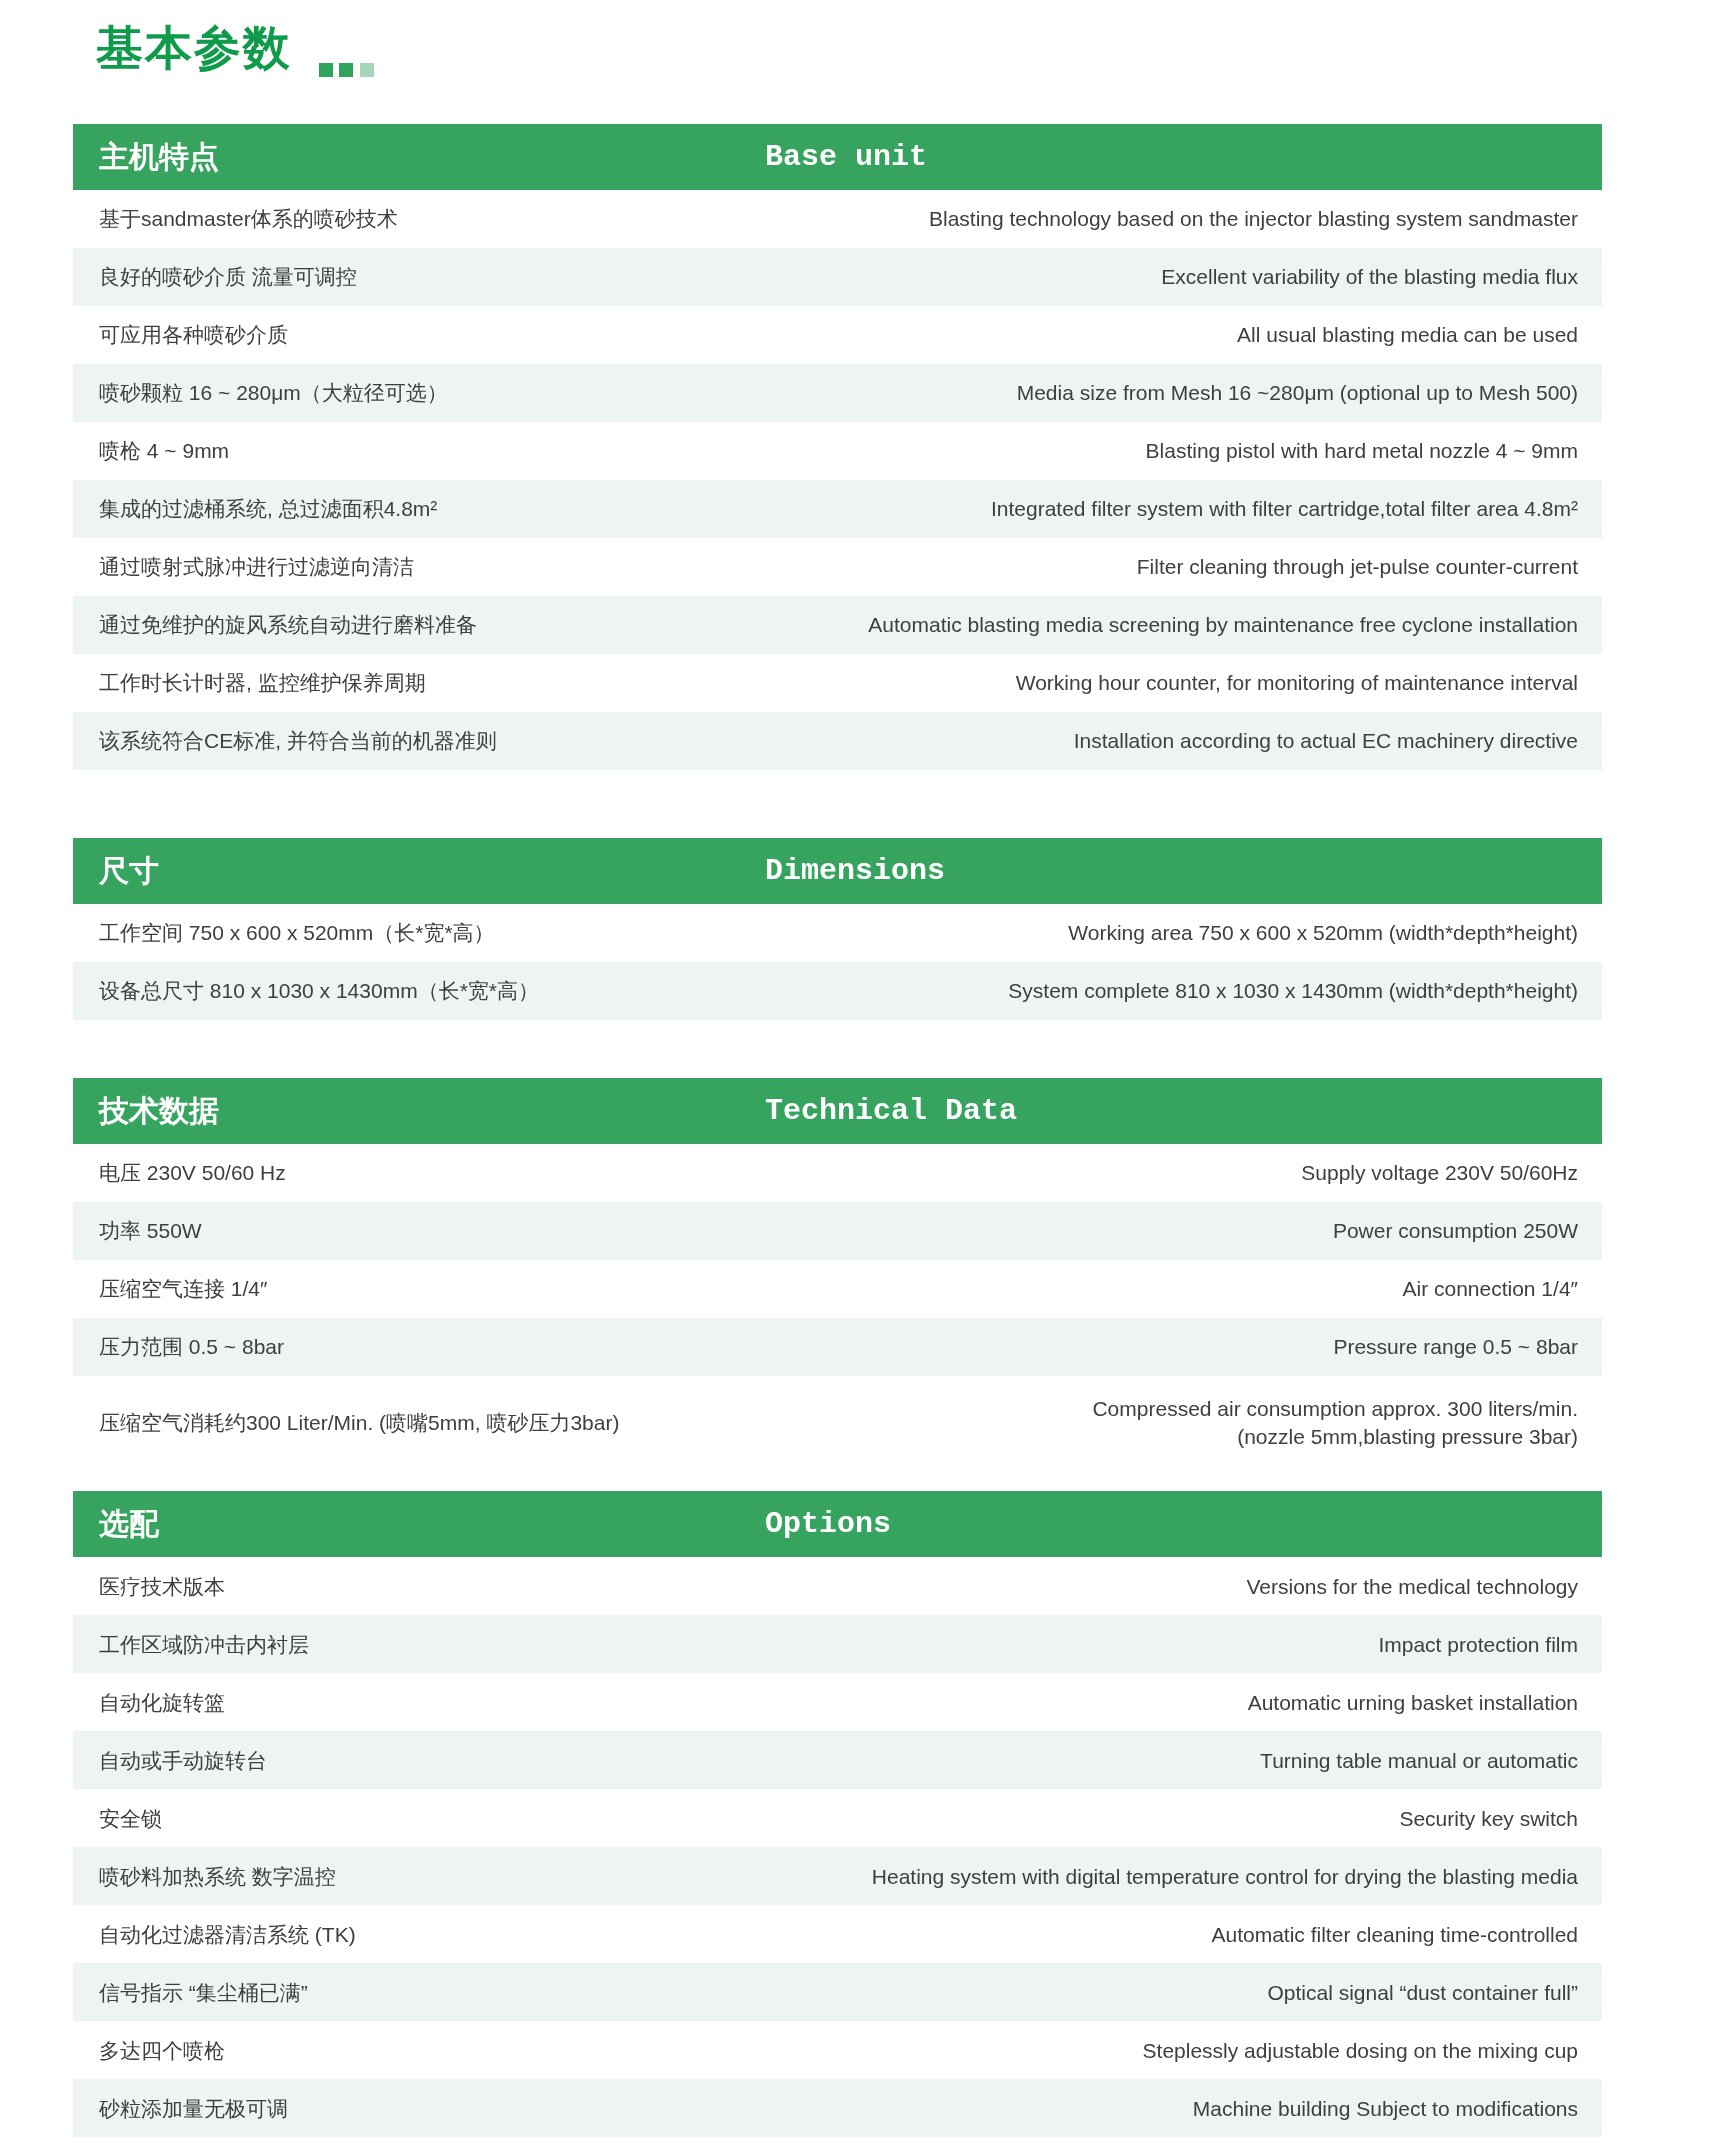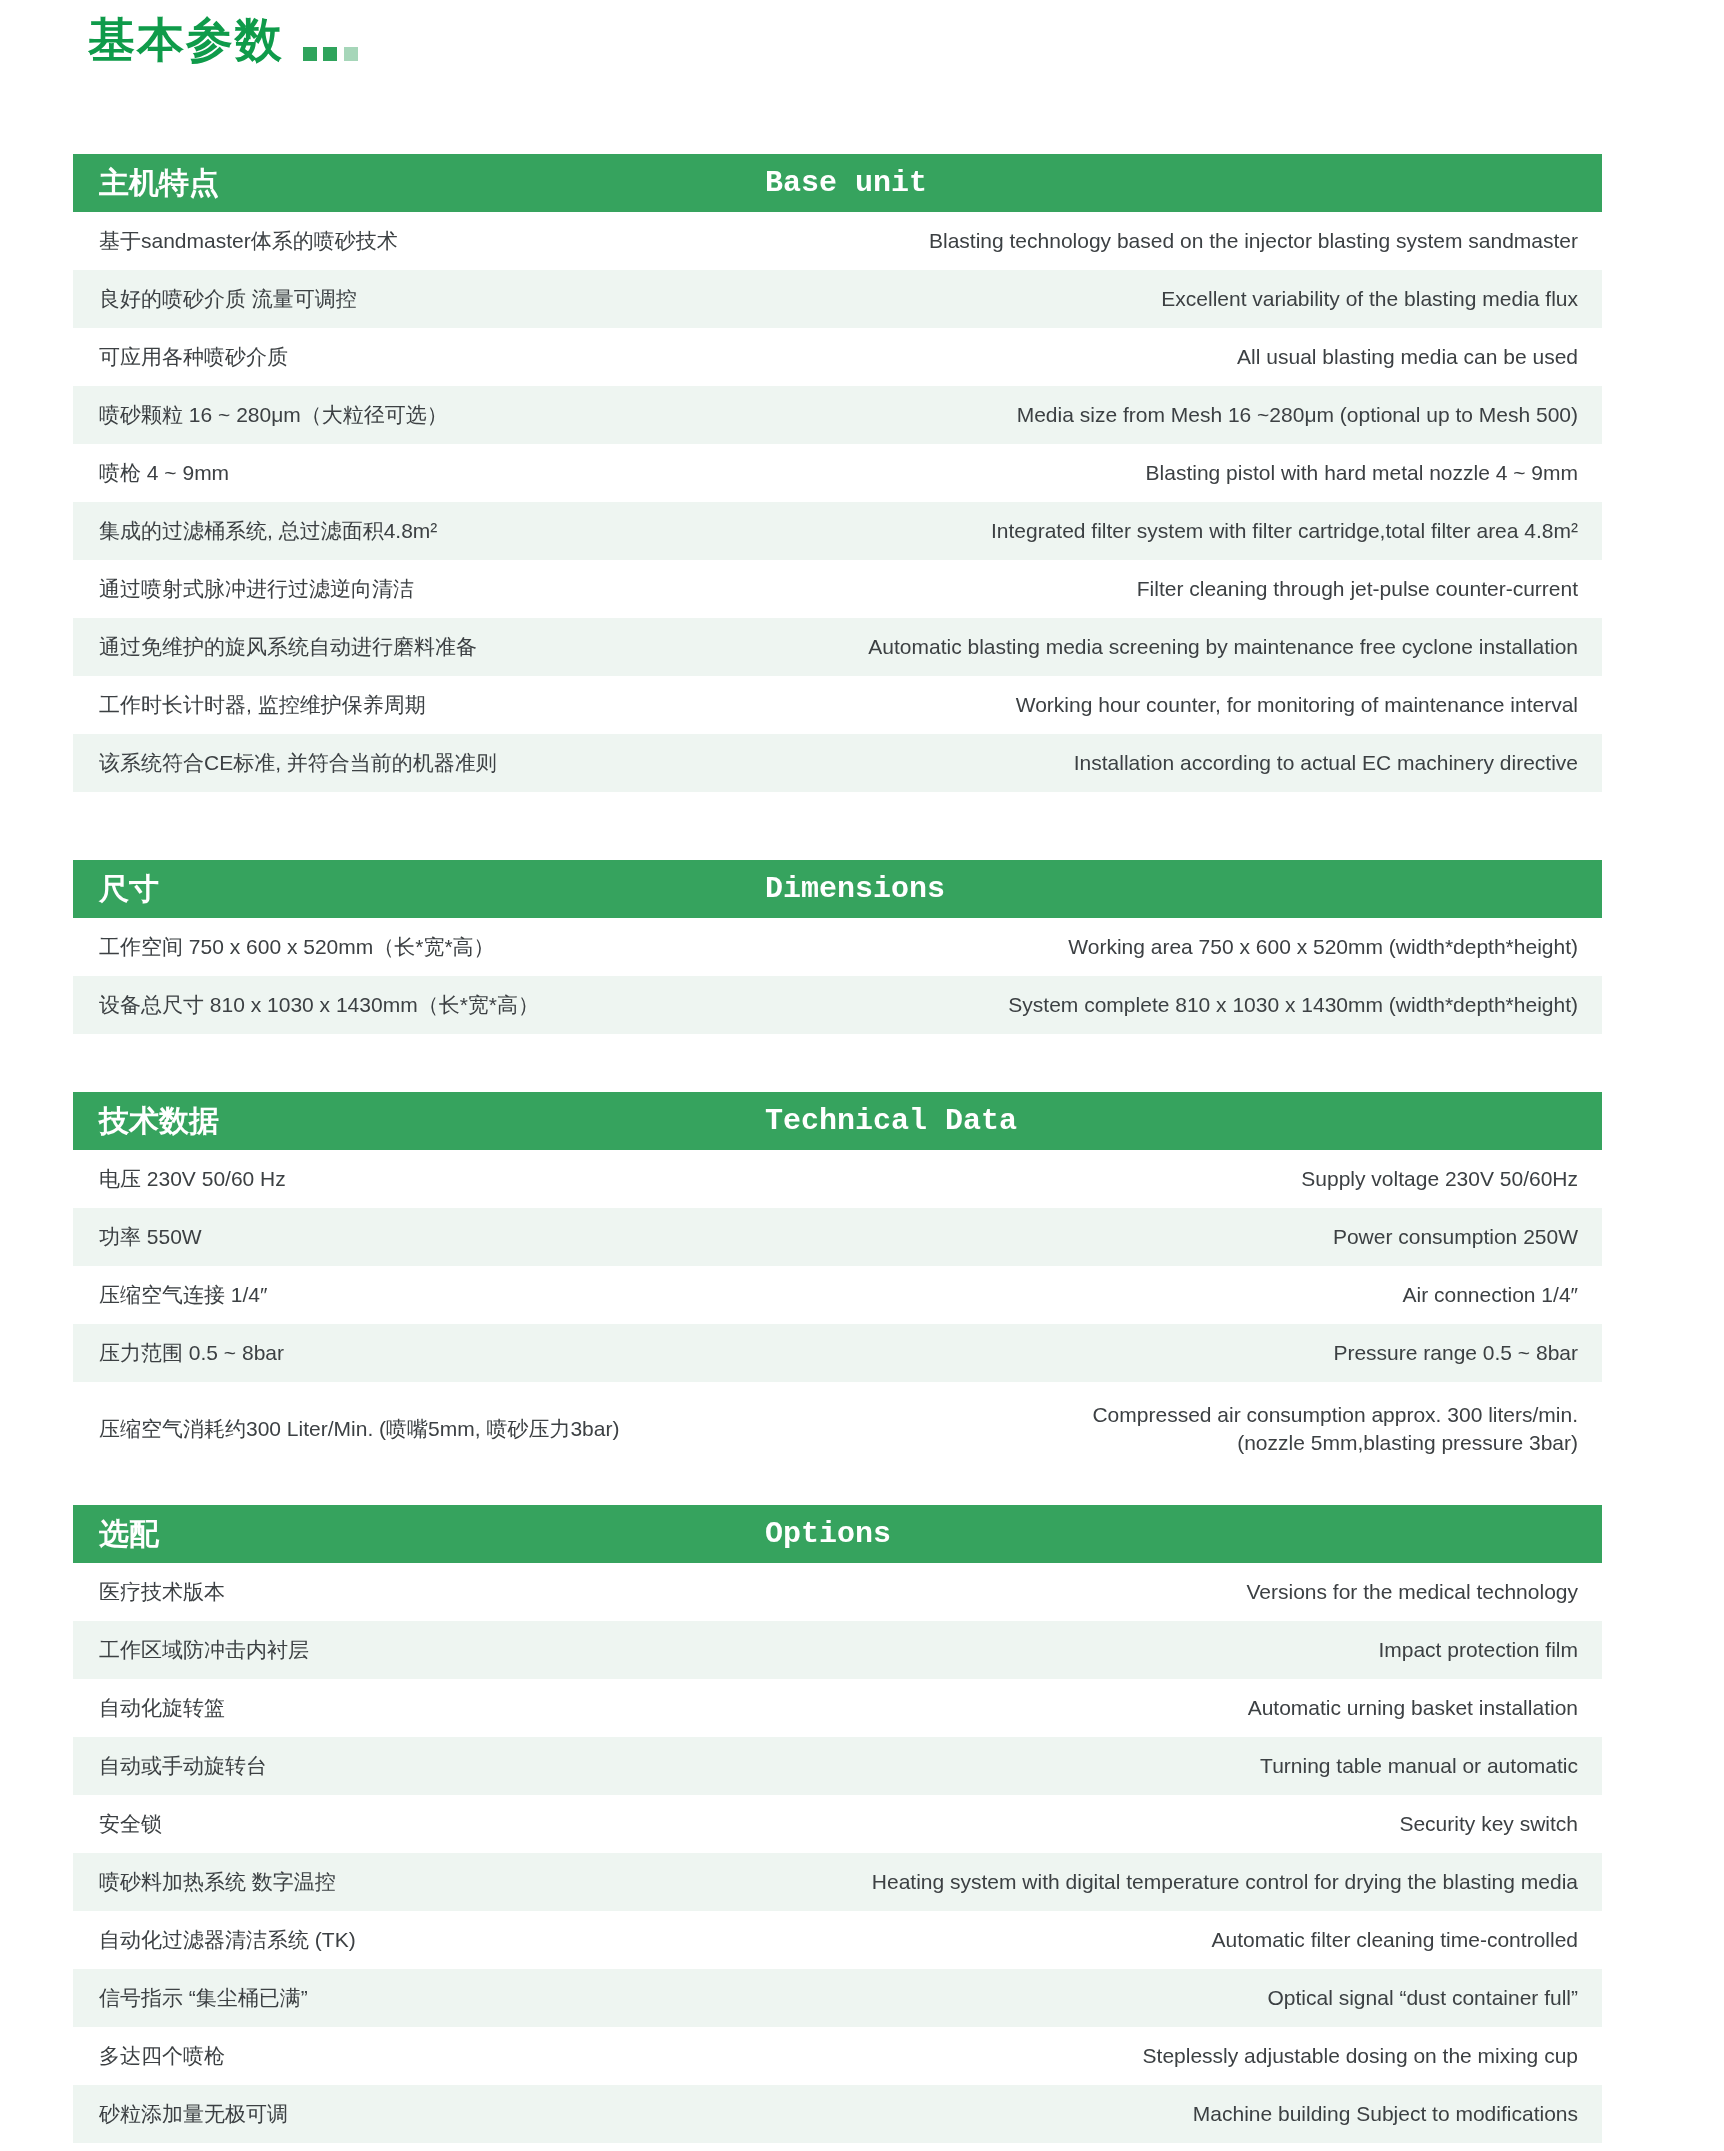--- a/index.html
+++ b/index.html
@@ -11,34 +11,34 @@
   html,body{margin:0;padding:0;}
   body{
     width:1725px;height:2152px;background:#ffffff;position:relative;
     font-family:"Liberation Sans","DejaVu Sans",sans-serif;color:var(--text);
   }
   .title-row{
     position:absolute;left:84px;top:9.3px;
     display:flex;align-items:flex-end;gap:15px;
   }
   .page-title{
-    margin:4px;font-size:47px;line-height:1.15;font-weight:bold;
+    margin:12px;font-size:47px;line-height:1.15;font-weight:bold;
     color:var(--accent);letter-spacing:1.9px;
   }
   .dots{display:flex;gap:6.5px;margin-bottom:10.3px;}
   .dot{width:14px;height:14px;display:block;}
   .tables{position:absolute;left:73px;top:124px;width:1529px;}
   .spec{margin:0;}
   .spec:nth-child(1){margin-bottom:68px;}
   .spec:nth-child(2){margin-bottom:58px;}
   .spec:nth-child(3){margin-bottom:22.4px;}
   .bar{
-    height:58px;background:var(--bar);color:#ffffff;
+    height:66px;background:var(--bar);color:#ffffff;
     display:grid;grid-template-columns:692px 1fr;align-items:center;
-    font-size:30px;font-weight:bold;margin-top:30px;
+    font-size:30px;font-weight:bold;
   }
   .bar .h-cn{padding-left:26px;}
   .bar .h-en{padding-right:18.6px;font-family:Liberation Mono, monospace;}
   .row{
     display:grid;grid-template-columns:692px 1fr;align-items:center;
     min-height:58px;font-size:21px;line-height:1.3;
   }
   .rows .row:nth-child(even){background:var(--stripe);}
   .row.tall{min-height:93px;}
   .cell{padding-top:3.7px;padding-bottom:3.7px;}

